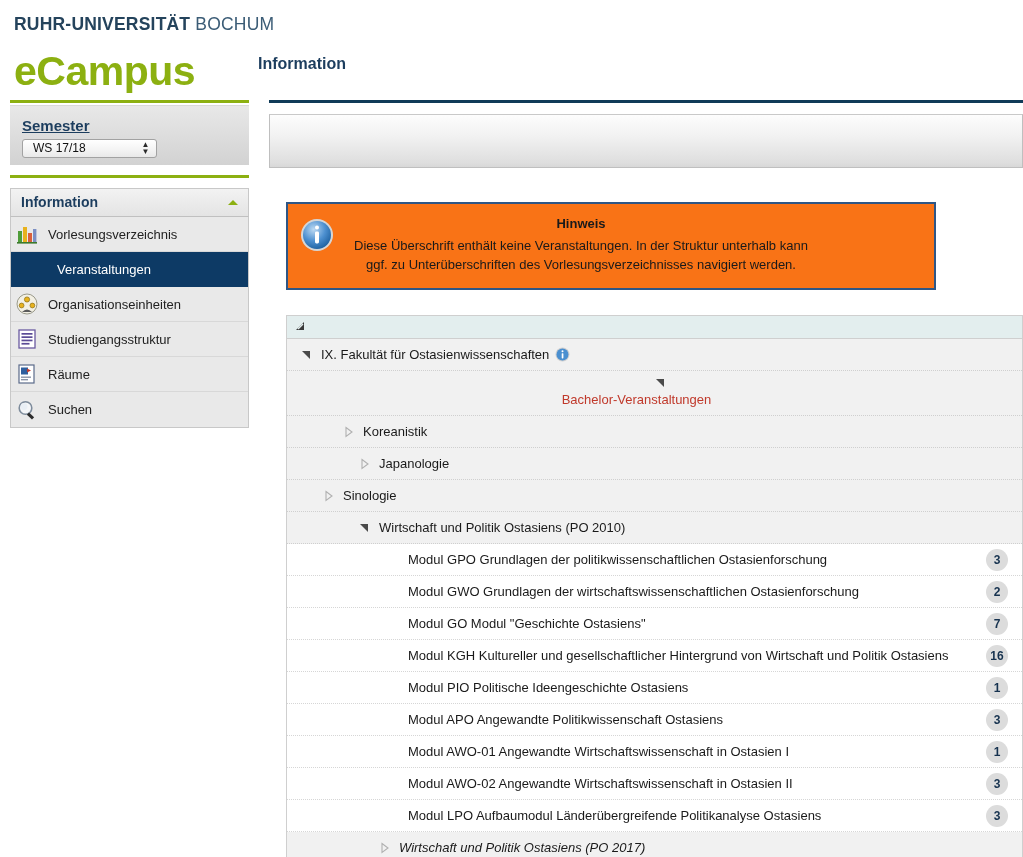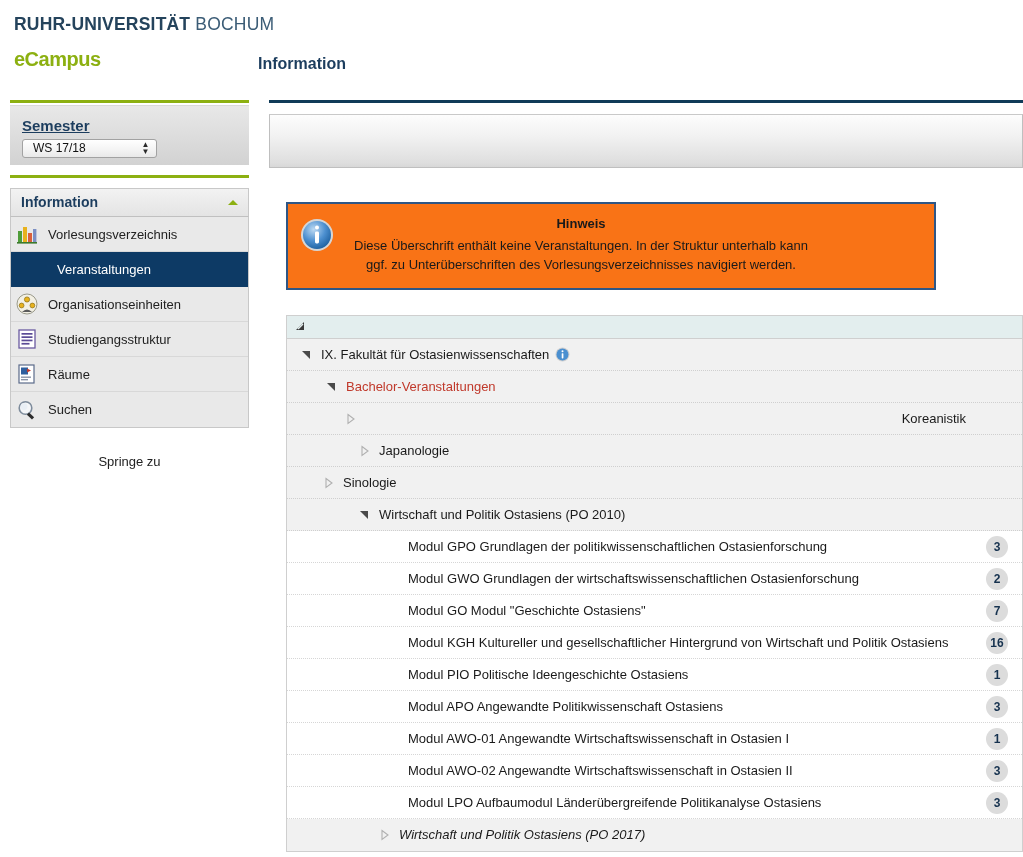--- a/index.html
+++ b/index.html
@@ -33,21 +33,21 @@
   #brand-line .bold {
     font-weight: bold;
     color: #24435c;
   }
   #brand-line .light {
     font-weight: normal;
     color: #3b5c76;
   }
   #ecampus-logo {
     margin-top: 13px;
-    font-size: 20px;
+    font-size: 41px;
     font-weight: bold;
     color: #8cb011;
     letter-spacing: -0.5px;
   }
   #header-title {
     position: absolute;
     left: 258px;
     top: 55px;
     font-size: 16px;
     font-weight: bold;
@@ -413,21 +413,20 @@
         <div class="nav-item">
           <span class="nav-icon"><svg viewBox="0 0 22 22" width="22" height="22">
               <circle cx="9.5" cy="9" r="6.3" fill="#f4f6f8" stroke="#7e8c9c" stroke-width="1.6"></circle>
               <circle cx="8" cy="7.5" r="3.4" fill="#e8eef4" opacity="0.9"></circle>
               <rect x="13" y="13.4" width="7" height="3.1" fill="#2c2c2c" transform="rotate(43 13 13.4)"></rect>
             </svg></span>
           <span class="nav-label">Suchen</span>
         </div>
       </div>
 
-    <div id="springe-zu">Springe zu</div>
   </div>
 
   <div id="main">
 
     <div id="toolbar-strip"></div>
 
     <div id="notice-box">
       <div id="notice-icon">
         <svg width="34" height="34" viewBox="0 0 34 34">
           <defs>
@@ -463,27 +462,27 @@
             <span class="tree-toggle"><svg viewBox="0 0 12 12" width="12" height="12">
                 <polygon points="1,2 9,2 9,10" fill="#4a4a4a"></polygon>
               </svg></span>
             <span class="tree-label"><span>IX. Fakultät für Ostasienwissenschaften</span><span class="info-badge"><svg viewBox="0 0 15 15" width="15" height="15">
                   <circle cx="7.5" cy="7.5" r="7" fill="#d0d0d0"></circle>
                   <circle cx="7.5" cy="7.5" r="6" fill="#4a8fd0"></circle>
                   <circle cx="7.5" cy="4.3" r="1" fill="#ffffff"></circle>
                   <rect x="6.7" y="6.2" width="1.7" height="5.2" rx="0.6" fill="#ffffff"></rect>
                 </svg></span></span>
           </div>
-          <div class="tree-row node" style="padding-left: 39px;">
+          <div class="tree-row node" style="padding-left: 20px; flex-direction: column;">
             <span class="tree-toggle"><svg viewBox="0 0 12 12" width="12" height="12">
                 <polygon points="1,2 9,2 9,10" fill="#4a4a4a"></polygon>
               </svg></span>
             <span class="tree-label red"><span>Bachelor-Veranstaltungen</span></span>
           </div>
-          <div class="tree-row node" style="padding-left: 56px; text-align: right;">
+          <div class="tree-row node" style="padding-left: 56px;">
             <span class="tree-toggle"><svg viewBox="0 0 12 12" width="12" height="12">
                 <polygon points="3,1.5 9,6 3,10.5" fill="none" stroke="#b0b0b0" stroke-width="1.1"></polygon>
               </svg></span>
             <span class="tree-label"><span>Koreanistik</span></span>
           </div>
           <div class="tree-row node" style="padding-left: 72px;">
             <span class="tree-toggle"><svg viewBox="0 0 12 12" width="12" height="12">
                 <polygon points="3,1.5 9,6 3,10.5" fill="none" stroke="#b0b0b0" stroke-width="1.1"></polygon>
               </svg></span>
             <span class="tree-label"><span>Japanologie</span></span>

